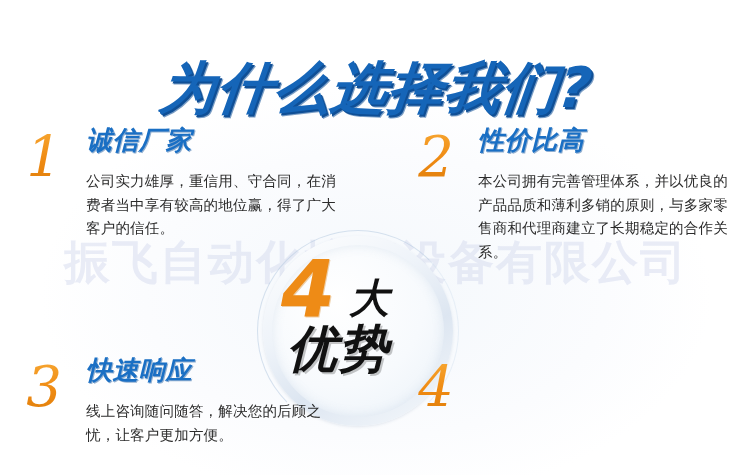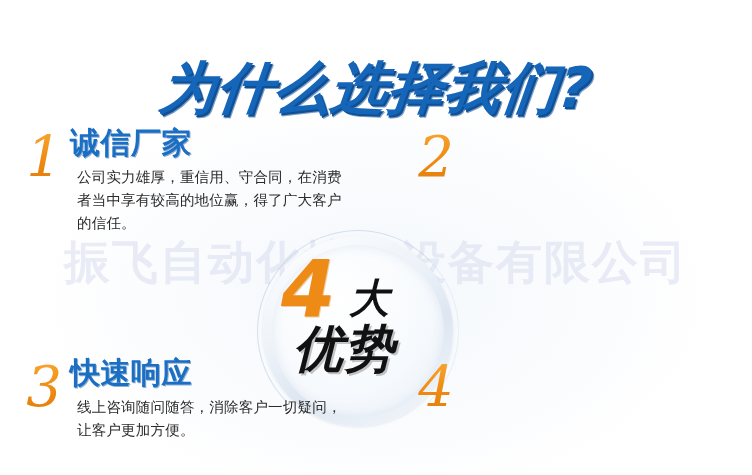--- a/index.html
+++ b/index.html
@@ -101,21 +101,21 @@
     left:86px;top:42px;
     font-size:40px;
     font-weight:900;
     font-style:italic;
     color:#111111;
     line-height:1;
     font-family:"DejaVu Sans","Liberation Sans",sans-serif;
   }
   .emblem-ys{
     position:absolute;
-    left:30px;top:88px;
+    left:24px;top:88px;
     font-size:50px;
     font-weight:900;
     font-style:italic;
     letter-spacing:1px;
     color:#111111;
     line-height:1;
     text-shadow:2px 2px 0 rgba(0,0,0,.22);
     font-family:"DejaVu Sans","Liberation Sans",sans-serif;
   }
 
@@ -142,34 +142,35 @@
     background:linear-gradient(180deg,#f7a732 0%, #ef8a12 55%, #e07f0c 100%);
     -webkit-background-clip:text;
     background-clip:text;
     -webkit-text-fill-color:transparent;
     font-family:"DejaVu Serif","Liberation Serif",serif;
   }
   .fbody{
     margin-left:48px;
   }
   .ftitle{
-    font-size:30px;
-    font-weight:900;
+    font-size:26px;
+    font-weight:900;
+    font-style:italic;
     letter-spacing:.5px;
     color:#1a6fc4;
     line-height:1.05;
     text-shadow:1px 1px 0 rgba(15,79,150,.45);
-    margin:0 0 3px 0;
+    margin:0 0 3px 16px;
     font-family:"DejaVu Sans","Liberation Sans",sans-serif;
   }
   .ftext{
     font-size:14.5px;
     line-height:1.62;
     color:#2b2b2b;
-    margin:7px;
+    margin:16px;
     letter-spacing:.2px;
     font-family:"DejaVu Sans","Liberation Sans",sans-serif;
   }
 </style>
 </head>
 <body>
 
 <div id="poster">
 
   <div class="watermark">振飞自动化槟榔设备有限公司</div>
@@ -192,27 +193,31 @@
   <div class="feature f1">
     <div class="fnum">1</div>
     <div class="fbody">
       <div class="ftitle">诚信厂家</div>
       <p class="ftext">公司实力雄厚，重信用、守合同，在消费者当中享有较高的地位赢，得了广大客户的信任。</p>
     </div>
   </div>
 
   <div class="feature f2">
     <div class="fnum">2</div>
+    <div class="fbody">
+      <div class="ftitle">性价比高</div>
+      <p class="ftext">本公司拥有完善管理体系，并以优良的产品品质和薄利多销的原则，与多家零售商和代理商建立了长期稳定的合作关系。</p>
+    </div>
   </div>
 
   <div class="feature f3">
     <div class="fnum">3</div>
     <div class="fbody">
       <div class="ftitle">快速响应</div>
-      <p class="ftext">线上咨询随问随答，消除客户一切疑问，让客户更加方便。</p>
+      <p class="ftext">线上咨询随问随答，解决您的后顾之忧，让客户更加方便。</p>
     </div>
   </div>
 
   <div class="feature f4">
     <div class="fnum">4</div>
     <div class="fbody">
     </div>
   </div>
 
 </div>

